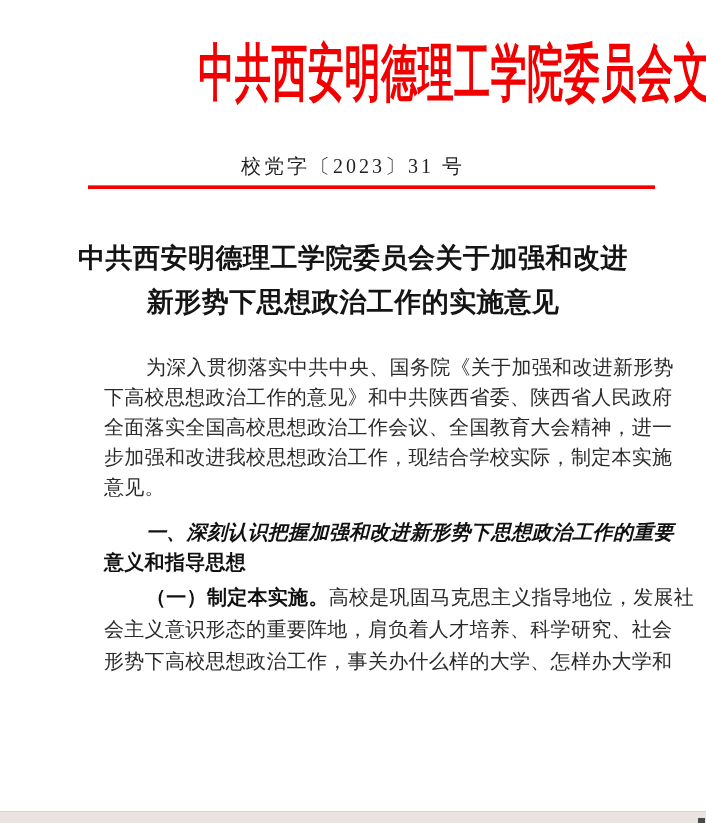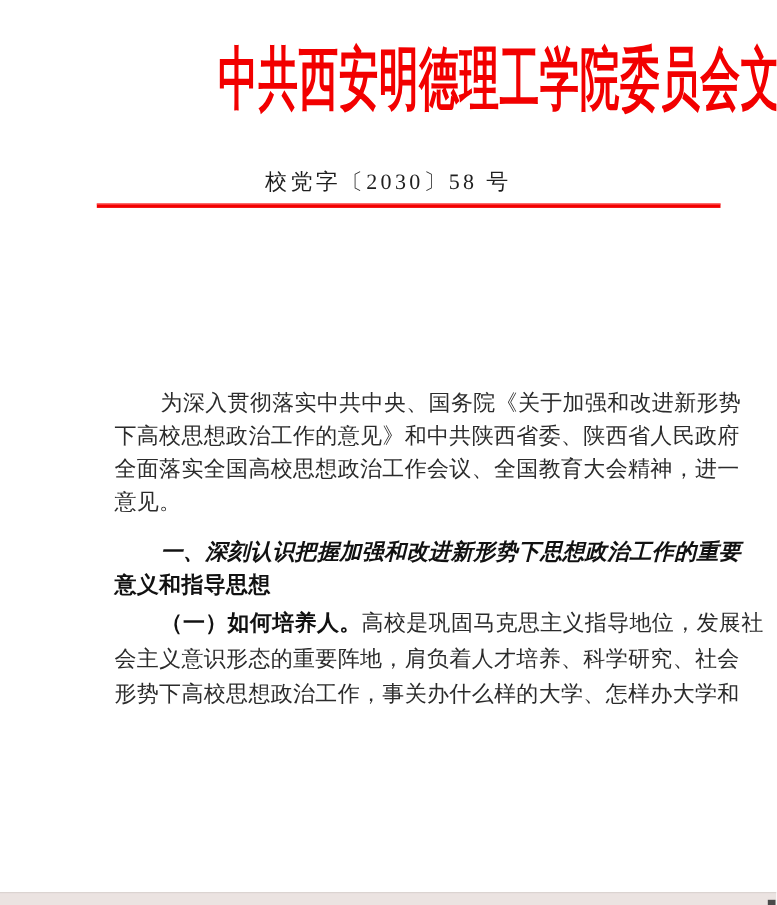--- a/index.html
+++ b/index.html
@@ -120,36 +120,41 @@
 </style>
 </head>
 <body>
 
 <div class="page">
 
   <div class="red-head">
     <span class="red-head-inner">中共西安明德理工学院委员会文件</span>
   </div>
 
-  <div class="doc-num">校党字〔2030〕58 号</div>
+  <div class="doc-num">校党字〔2023〕31 号</div>
 
   <div class="red-line"></div>
 
+  <div class="doc-title">
+    <div>中共西安明德理工学院委员会关于加强和改进</div>
+    <div>新形势下思想政治工作的实施意见</div>
+  </div>
 
   <div class="body-block">
     <div class="line indent">为深入贯彻落实中共中央、国务院《关于加强和改进新形势</div>
     <div class="line">下高校思想政治工作的意见》和中共陕西省委、陕西省人民政府</div>
     <div class="line">全面落实全国高校思想政治工作会议、全国教育大会精神，进一</div>
+    <div class="line">步加强和改进我校思想政治工作，现结合学校实际，制定本实施</div>
     <div class="line">意见。</div>
 
     <div class="hline hgap indent">一、深刻认识把握加强和改进新形势下思想政治工作的重要</div>
     <div class="hline">意义和指导思想</div>
 
     <div class="p2line p2gap indent">
-      <span class="lead">（一）如何培养人。</span><span>高校是巩固马克思主义指导地位，发展社</span>
+      <span class="lead">（一）制定本实施。</span><span>高校是巩固马克思主义指导地位，发展社</span>
     </div>
     <div class="p2line">会主义意识形态的重要阵地，肩负着人才培养、科学研究、社会</div>
     <div class="p2line">形势下高校思想政治工作，事关办什么样的大学、怎样办大学和</div>
   </div>
 
   <div class="page-edge"></div>
   <div class="corner-mark"></div>
 
 </div>
 

